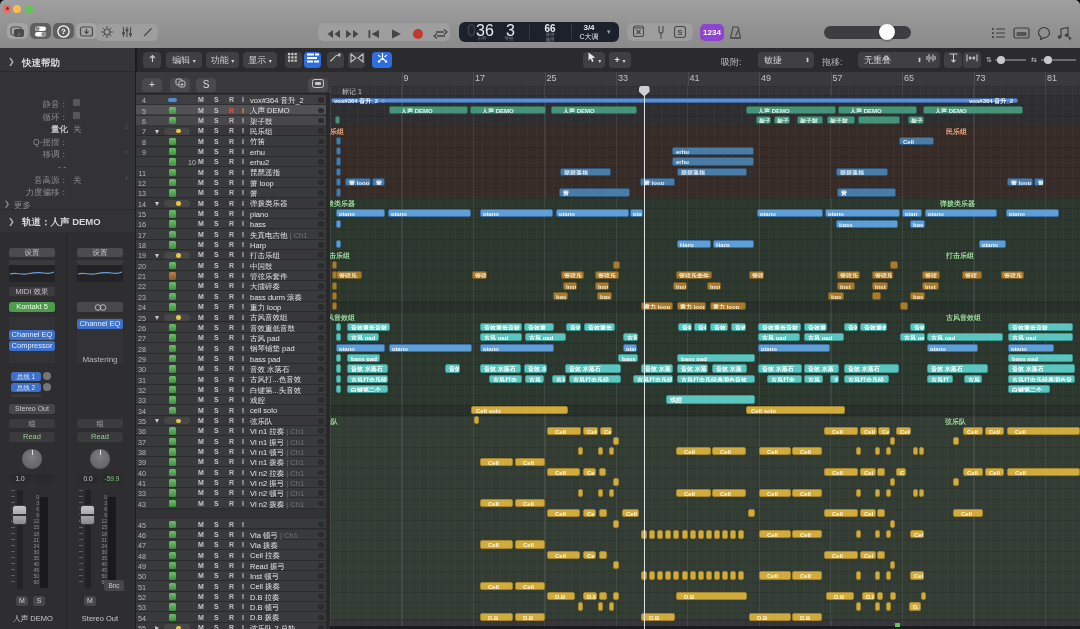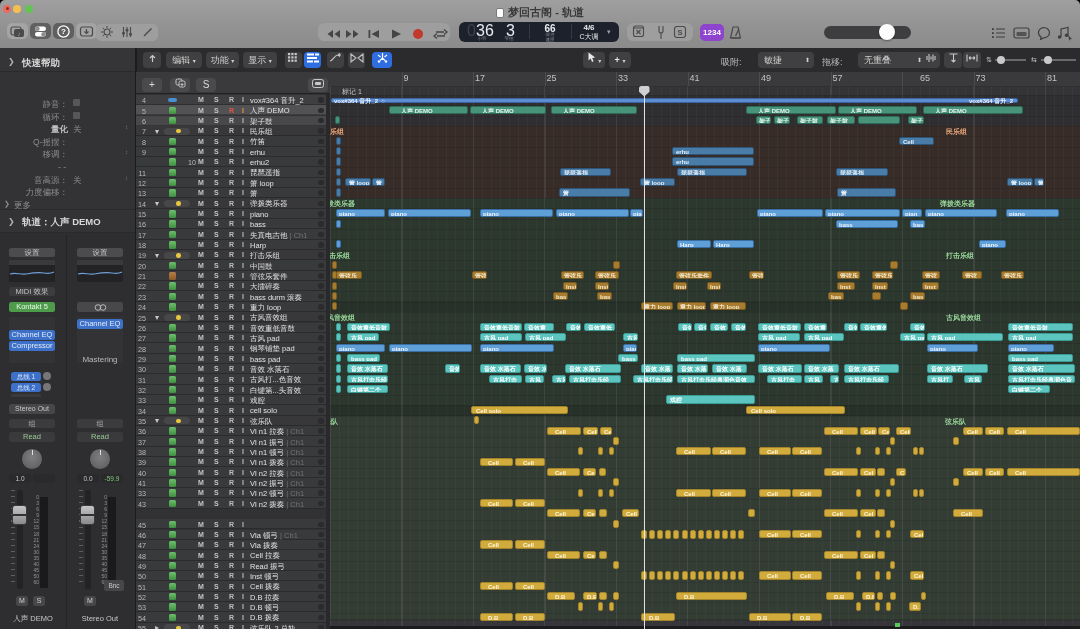--- a/index.html
+++ b/index.html
@@ -46,21 +46,20 @@
 .rg span{position:relative;top:0px;}
 .flab{position:absolute;font-size:7px;font-weight:700;white-space:nowrap;}
 .sq{position:absolute;height:8.6px;width:6px;border-radius:2px;background:#d1ab3b;border:1px solid #a3842a;}
 </style></head><body>
 
 <div id="titlebar" class="abs">
 <div class="abs tl" style="left:3px;background:#ec6a5e;"></div>
 <div class="abs" style="left:5.5px;top:7px;width:3px;height:3px;border-radius:50%;background:#7d2e26;"></div>
 <div class="abs tl" style="left:13px;background:#f5bf4f;"></div>
 <div class="abs tl" style="left:24.5px;background:#61c454;"></div>
-<div id="title" class="abs"><span style="display:inline-block;width:8px;height:10px;border-radius:2px;background:#fdfdfd;border:1px solid #7a7a7a;vertical-align:-1.5px;margin-right:4px;"></span>梦回古阁 - 轨道</div>
 </div>
 <div id="toolbar" class="abs">
 <div class="abs tbtn" style="left:7px;width:21px;">
       <svg class="ticon" width="19" height="17" viewBox="0 0 19 17">
         <rect x="3" y="4" width="10" height="8" rx="2" fill="none" stroke="#4a4a4a" stroke-width="1.2"></rect>
         <rect x="6" y="6" width="10" height="8" rx="2" fill="#4a4a4a"></rect>
         <text x="11" y="12.5" font-size="6" fill="#a2a2a2" text-anchor="middle" font-family="Liberation Sans">♪</text>
       </svg>
     </div>
 <div class="abs tbtn tbtnd" style="left:30px;width:21px;">
@@ -128,21 +127,21 @@
 <div class="abs big dim" style="left:8px;top:0px;">0</div>
 <div class="abs big" style="left:17px;top:0px;">36</div>
 <div class="abs big" style="left:47px;top:0px;">3</div>
 <div class="abs lab" style="left:18px;top:13px;">小节</div>
 <div class="abs lab" style="left:45px;top:13px;">节拍</div>
 <div class="abs lcddiv" style="left:70px;"></div>
 <div class="abs" style="left:71px;top:1px;width:40px;text-align:center;font-size:10px;font-weight:700;">66</div>
 <div class="abs lab" style="left:71px;top:9px;width:40px;text-align:center;">保持</div>
 <div class="abs lab" style="left:71px;top:13.5px;width:40px;text-align:center;">速度</div>
 <div class="abs lcddiv" style="left:112px;"></div>
-<div class="abs" style="left:112px;top:1px;width:36px;text-align:center;font-size:8px;font-weight:700;">4/6</div>
+<div class="abs" style="left:112px;top:1px;width:36px;text-align:center;font-size:8px;font-weight:700;">3/4</div>
 <div class="abs" style="left:112px;top:10px;width:36px;text-align:center;font-size:7px;">C大调</div>
 <div class="abs" style="left:148px;top:6px;font-size:7px;color:#9aa0ac;">▾</div>
 </div>
 <div class="abs" style="left:627px;top:1px;width:66px;height:18px;border-radius:6px;background:#9e9e9e;"></div>
 <div class="abs" style="left:631px;top:3px;"><svg width="15" height="15" viewBox="0 0 15 15">
         <path d="M2.5 3h10v6.5a2 2 0 01-2 2h-6a2 2 0 01-2-2z M2.5 3a2 2 0 012-2h6a2 2 0 012 2" fill="none" stroke="#4a4a4a" stroke-width="1.1"></path>
         <path d="M5.5 5l4 4M9.5 5l-4 4" stroke="#4a4a4a" stroke-width="1.1"></path>
       </svg></div>
 <div class="abs" style="left:655px;top:3px;"><svg width="12" height="15" viewBox="0 0 12 15">
         <path d="M4 1v5a2 2 0 004 0V1M6 8v6" fill="none" stroke="#4a4a4a" stroke-width="1.1"></path>
@@ -897,21 +896,21 @@
 <div class="abs" style="left:216.5px;top:1px;">25</div>
 <div class="abs" style="left:286.0px;top:0px;width:1px;height:14px;background:#4c4c4e;"></div>
 <div class="abs" style="left:288.0px;top:1px;">33</div>
 <div class="abs" style="left:357.5px;top:0px;width:1px;height:14px;background:#4c4c4e;"></div>
 <div class="abs" style="left:359.5px;top:1px;">41</div>
 <div class="abs" style="left:429.0px;top:0px;width:1px;height:14px;background:#4c4c4e;"></div>
 <div class="abs" style="left:431.0px;top:1px;">49</div>
 <div class="abs" style="left:500.5px;top:0px;width:1px;height:14px;background:#4c4c4e;"></div>
 <div class="abs" style="left:502.5px;top:1px;">57</div>
 <div class="abs" style="left:572.0px;top:0px;width:1px;height:14px;background:#4c4c4e;"></div>
-<div class="abs" style="left:590px;top:1px;">65</div>
+<div class="abs" style="left:574.0px;top:1px;">65</div>
 <div class="abs" style="left:643.5px;top:0px;width:1px;height:14px;background:#4c4c4e;"></div>
 <div class="abs" style="left:645.5px;top:1px;">73</div>
 <div class="abs" style="left:715.0px;top:0px;width:1px;height:14px;background:#4c4c4e;"></div>
 <div class="abs" style="left:717.0px;top:1px;">81</div>
 </div>
 <div id="arr" class="abs">
 <div class="abs sect" style="top:0px;height:8.8px;background-color:#343436;background-image:repeating-linear-gradient(90deg,rgba(255,255,255,0.055) 0 1px,transparent 1px 71.5px),repeating-linear-gradient(90deg,rgba(255,255,255,0.028) 0 1px,transparent 1px 8.9375px),repeating-linear-gradient(180deg,rgba(0,0,0,0.10) 0 1px,transparent 1px 10.35px);"></div>
 <div class="abs sect" style="top:8.8px;height:31.099999999999998px;background-color:#2f2e30;background-image:repeating-linear-gradient(90deg,rgba(255,255,255,0.055) 0 1px,transparent 1px 71.5px),repeating-linear-gradient(90deg,rgba(255,255,255,0.028) 0 1px,transparent 1px 8.9375px),repeating-linear-gradient(180deg,rgba(0,0,0,0.10) 0 1px,transparent 1px 10.35px);"></div>
 <div class="abs sect" style="top:39.9px;height:72.4px;background-color:#372c28;background-image:repeating-linear-gradient(90deg,rgba(255,255,255,0.055) 0 1px,transparent 1px 71.5px),repeating-linear-gradient(90deg,rgba(255,255,255,0.028) 0 1px,transparent 1px 8.9375px),repeating-linear-gradient(180deg,rgba(0,0,0,0.10) 0 1px,transparent 1px 10.35px);"></div>
 <div class="abs sect" style="top:112.3px;height:217.39999999999998px;background-color:#2c372e;background-image:repeating-linear-gradient(90deg,rgba(255,255,255,0.055) 0 1px,transparent 1px 71.5px),repeating-linear-gradient(90deg,rgba(255,255,255,0.028) 0 1px,transparent 1px 8.9375px),repeating-linear-gradient(180deg,rgba(0,0,0,0.10) 0 1px,transparent 1px 10.35px);"></div>

